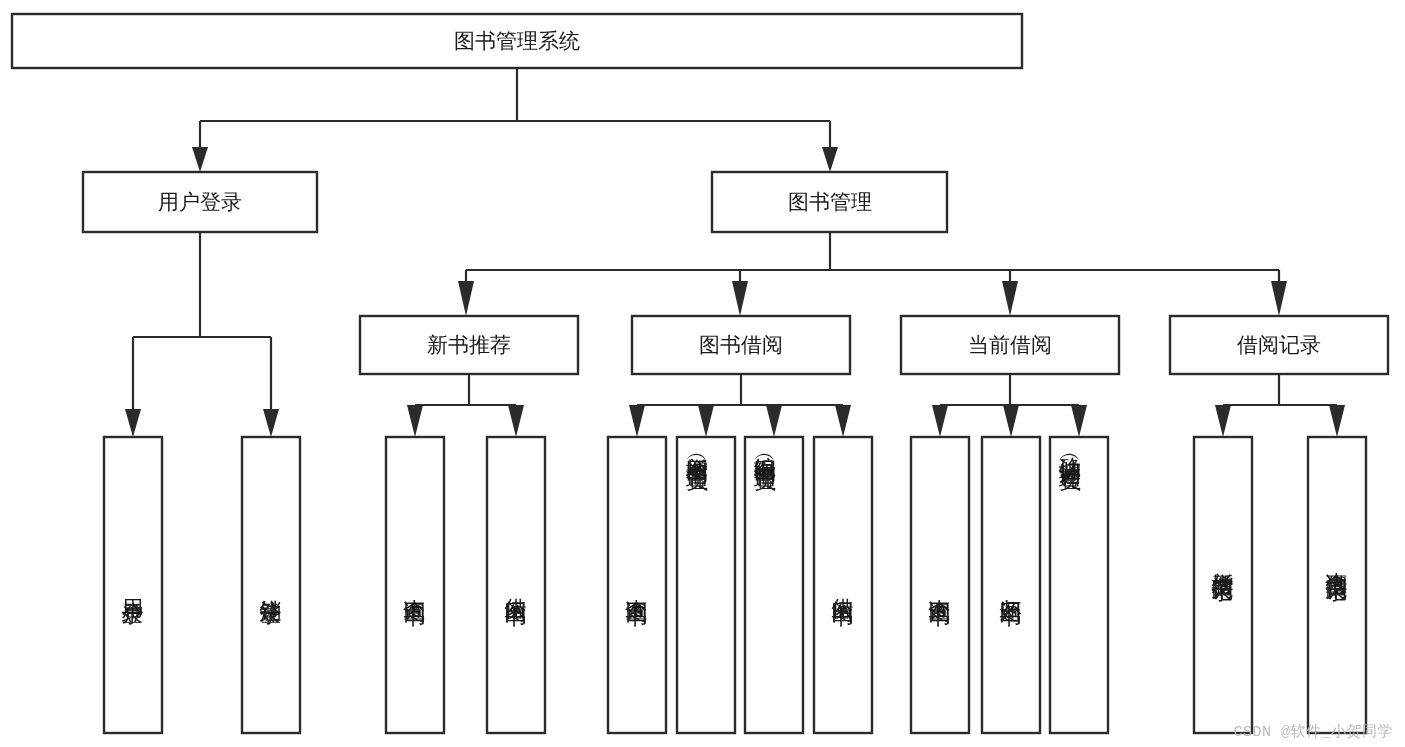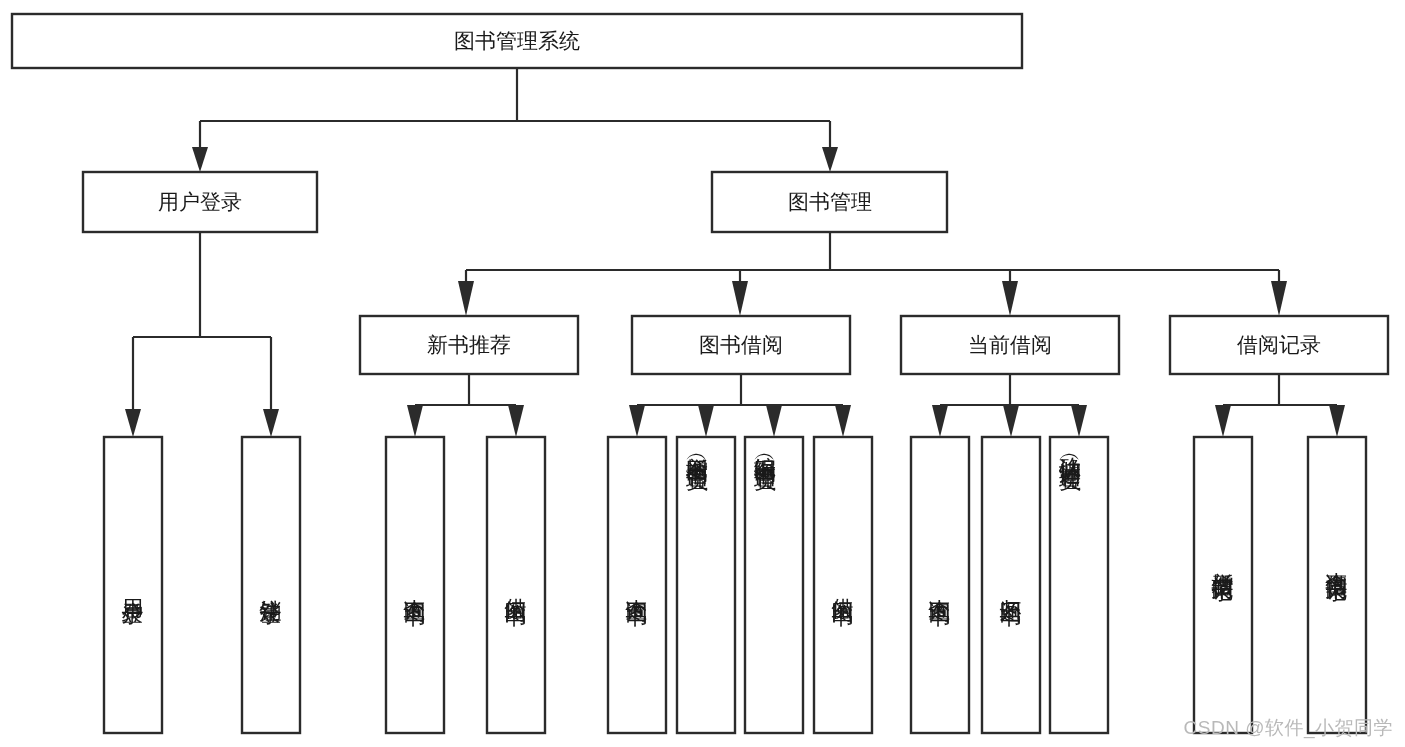--- a/index.html
+++ b/index.html
@@ -53,22 +53,22 @@
     fill: none;
   }
   .arrowhead {
     fill: #2b2b2b;
     stroke: none;
   }
   .watermark {
     position: absolute;
     right: 12px;
     bottom: 6px;
-    font-family: Liberation Sans, sans-serif;
-    font-size: 19px;
+    font-family: Liberation Mono, monospace;
+    font-size: 15px;
     color: #b9b9b9;
     letter-spacing: 0.5px;
     white-space: nowrap;
     pointer-events: none;
   }
 </style>
 </head>
 <body>
 
 <div id="diagram-root">

